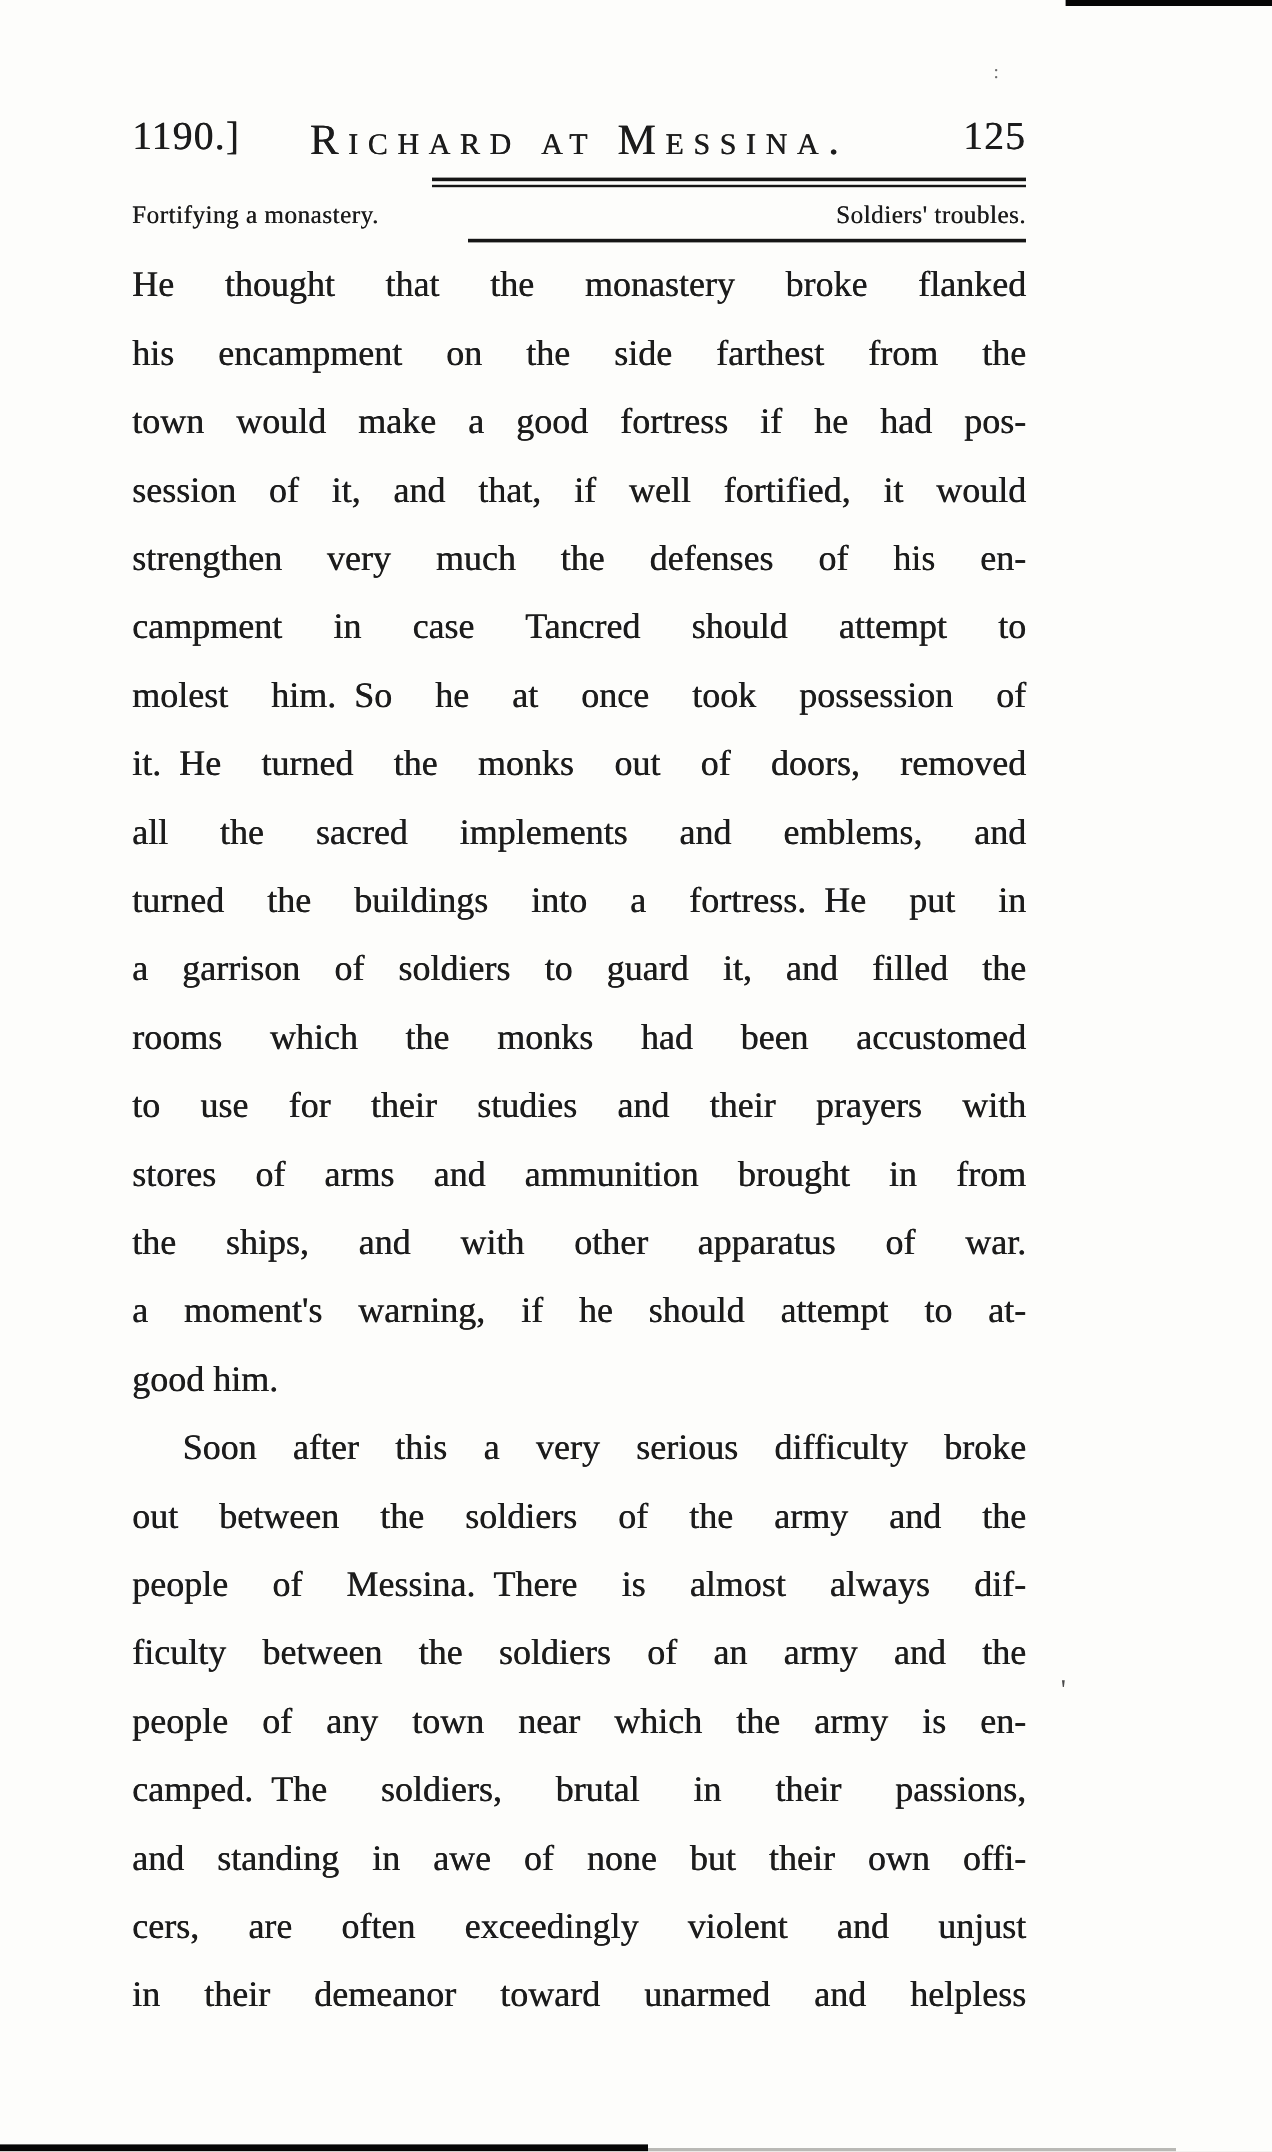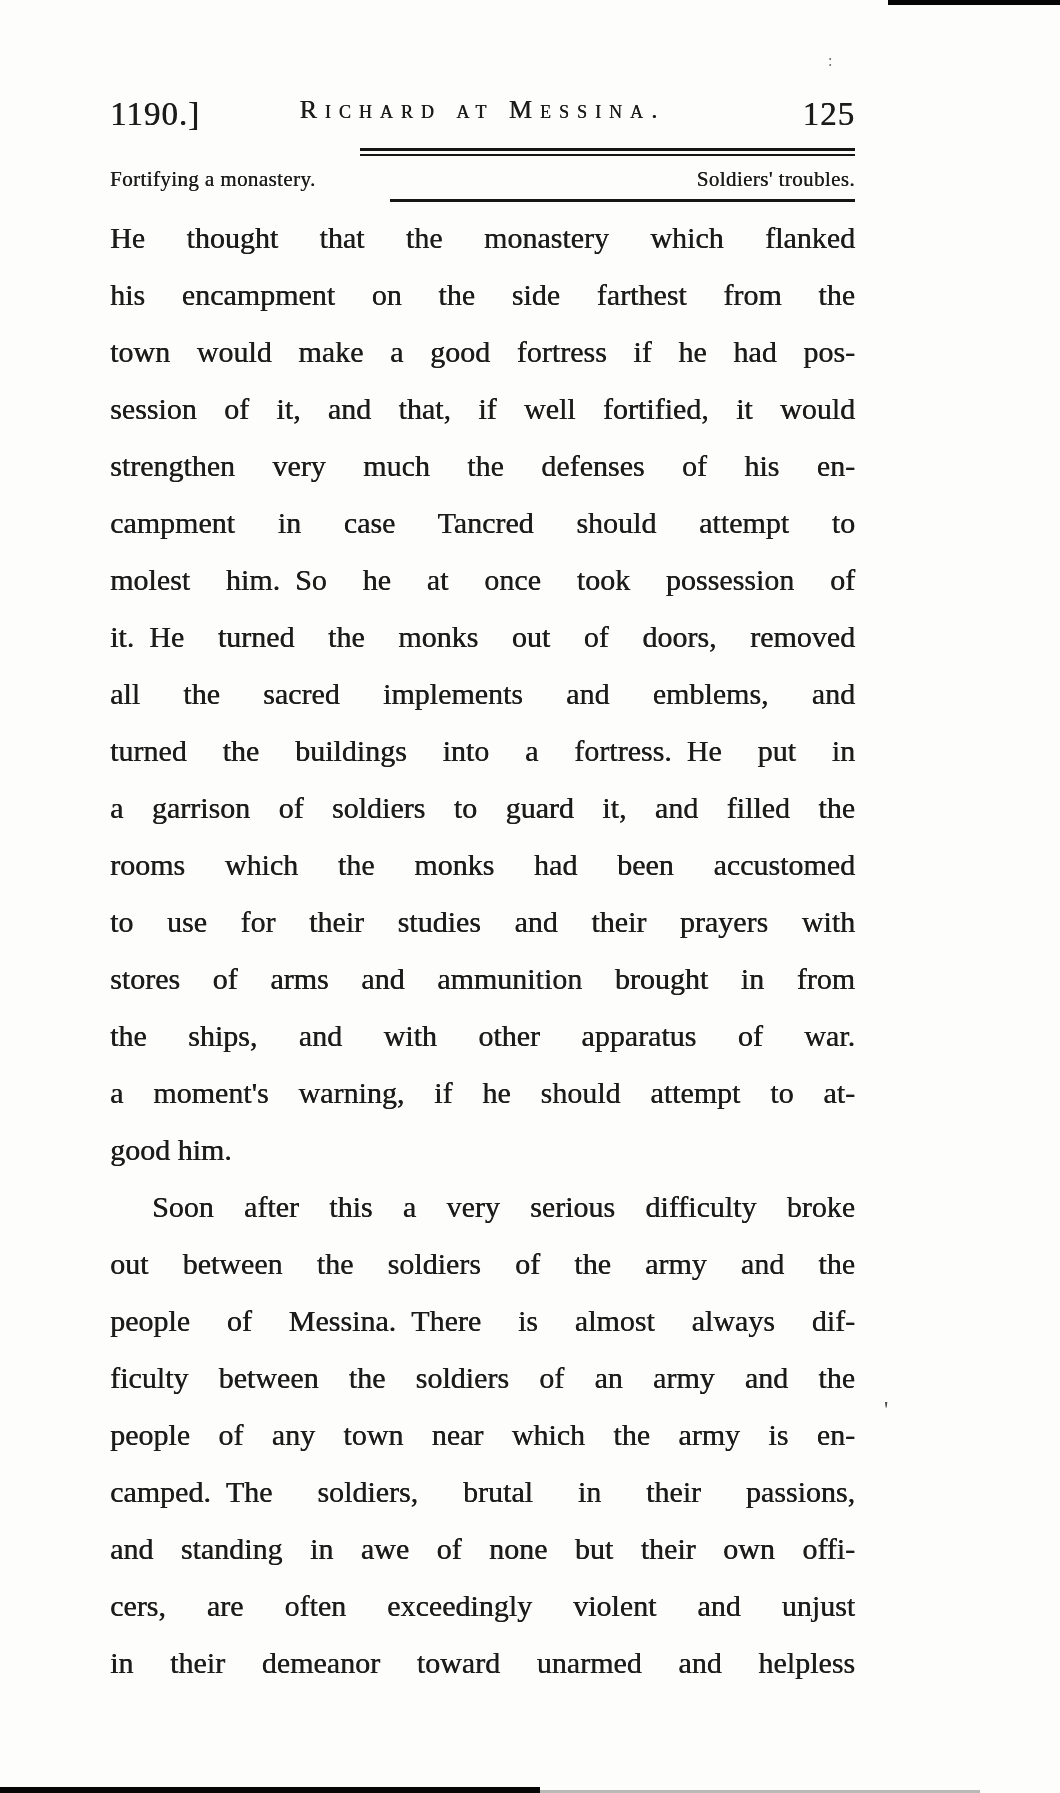--- a/index.html
+++ b/index.html
@@ -34,21 +34,21 @@
     left: 0;
     top: 2px;
     letter-spacing: 1px;
     text-align: center;
   }
   .header .title {
     display: block;
     text-align: center;
     font-variant: small-caps;
     letter-spacing: 8px;
-    font-size: 26px;
+    font-size: 36px;
     padding-top: 1px;
   }
   .header .pagenum {
     position: absolute;
     right: 0;
     top: 2px;
     letter-spacing: 1px;
   }
   .rule-double {
     margin-top: 12px;
@@ -138,21 +138,21 @@
 
     <div class="sidenotes">
       <span>Fortifying a monastery.</span>
       <span>Soldiers' troubles.</span>
     </div>
 
     <div class="rule-single"></div>
 
     <div class="body-text">
         <div class="paragraph">
-          <div class="line">He thought that the monastery which flanked</div>
+          <div class="line">He thought that the monastery broke flanked</div>
           <div class="line">his encampment on the side farthest from the</div>
           <div class="line">town would make a good fortress if he had pos-</div>
           <div class="line">session of it, and that, if well fortified, it would</div>
           <div class="line">strengthen very much the defenses of his en-</div>
           <div class="line">campment in case Tancred should attempt to</div>
           <div class="line">molest him. So he at once took possession of</div>
           <div class="line">it. He turned the monks out of doors, removed</div>
           <div class="line">all the sacred implements and emblems, and</div>
           <div class="line">turned the buildings into a fortress. He put in</div>
           <div class="line">a garrison of soldiers to guard it, and filled the</div>

